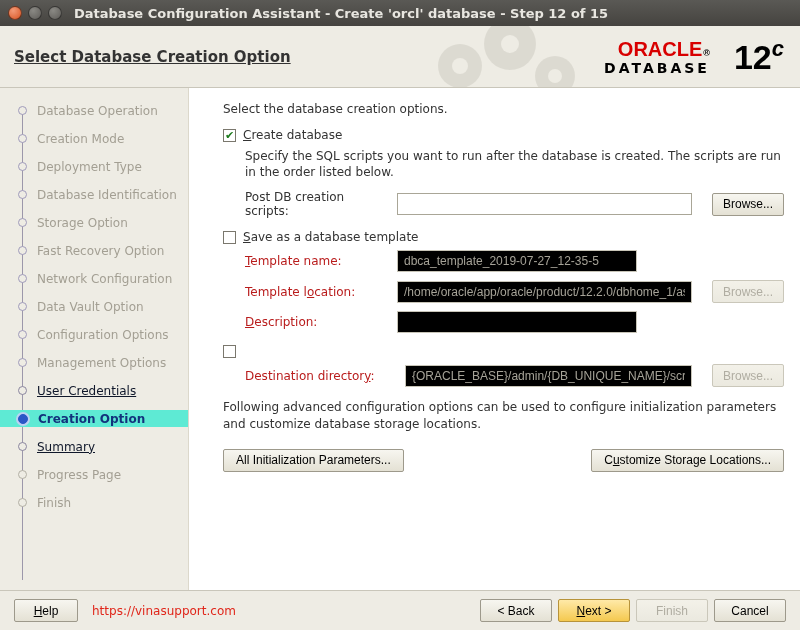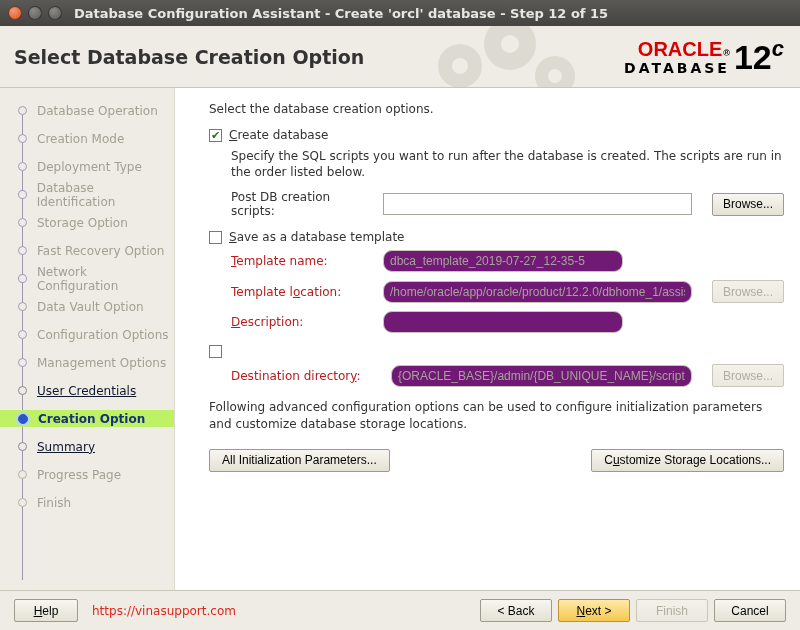--- a/index.html
+++ b/index.html
@@ -39,63 +39,64 @@
     position: relative;
     height: 62px;
     background: #eeece4;
     border-bottom: 1px solid #c9c6ba;
     display:flex;
     align-items:center;
     justify-content:space-between;
     padding: 0 16px 0 14px;
   }
   .header-title {
-    font-size: 19px;
+    font-size: 15px;
     font-weight: bold;
     color: #333;
-  }
-  .header-right { display:flex; align-items:center; gap:4px; }
+    text-decoration: underline;
+  }
+  .header-right { display:flex; align-items:center; gap:24px; }
   .logo-stack { text-align:right; line-height:1; }
   .logo-oracle { color:#d80000; font-weight:bold; font-size:20px; letter-spacing:0; font-family: Arial, sans-serif; }
   .logo-oracle sub { font-size:9px; color:#000; vertical-align:baseline; margin-left:1px;}
   .logo-db { color:#000; font-size:14px; letter-spacing:3px; font-weight:bold; margin-top:2px;}
   .logo-12c { font-size:34px; font-weight:bold; color:#000; font-family: Arial, sans-serif; line-height:1;}
   .logo-12c .c { font-style:italic; font-size:22px; vertical-align: top; position:relative; top:-2px;}
   .gearbg {
     position:absolute; right:210px; top:0; bottom:0; width:160px;
     opacity:.20; overflow:hidden;
   }
 
   
   .main {
     display:flex;
     height: calc(630px - 26px - 62px - 40px);
     background:#eeece4;
   }
   .sidebar {
-    width: 174px;
+    width: 188px;
     padding: 14px 4px 0 18px;
     position:relative;
   }
   .rail {
     position:absolute; left:22px; top:20px; bottom:10px; width:1px;
     background:#9c97aa;
   }
   .step { display:flex; align-items:center; gap:10px; margin-bottom:11px; position:relative; height:17px;}
   .step-dot {
     width:9px; height:9px; border-radius:50%;
     background:#eeece4; border:1px solid #8b869f; z-index:2;
   }
   .step.done .step-dot { background:#eeece4; border-color:#a09bbb;}
   .step.current .step-dot { background:#2a57c7; border-color:#2a57c7; box-shadow:0 0 0 2px #bcd2f3; width:10px; height:10px;}
   .step.upcoming .step-dot { background:#eeece4; border-color:#b3b0a5;}
   .step-label { color:#a39f93; font-size:12px; }
   .step.link .step-label { color:#0f172a; text-decoration:underline; cursor:pointer;}
   .step.current .step-label { color:#12327c; font-weight:bold;}
-  .step.current-row { background:#bef264; margin-left:-18px; margin-right:-4px; padding-left:18px; padding-right:4px;}
+  .step.current-row { background:#5eead4; margin-left:-18px; margin-right:-4px; padding-left:18px; padding-right:4px;}
 
   .content {
     flex:1;
     background:#fff;
     border-left:1px solid #dcd8cb;
     padding: 14px 16px 10px 34px;
     color:#333;
     overflow:hidden;
     font-size:12px;
   }
@@ -111,21 +112,21 @@
   .mnemonic { text-decoration: underline; }
   .sub { margin-left:22px; }
   .sub-desc { margin-bottom:10px; line-height:1.35; }
   .field-row { display:flex; align-items:center; gap:20px; margin-bottom:8px; }
   .field-label { width:132px; color:#333; }
   .field-label.disabled, .disabled { color:#b91c1c; }
   .txt {
     height:22px; border:1px solid #a9a697; background:#fff;
     padding:2px 6px; font-size:12px; color:#333; flex:1;
   }
-  .txt.disabled { background:#701a75; color:#a6a398; border-color:#c8c5b8;border-radius:9px;}
+  .txt.disabled { background:#000000; color:#a6a398; border-color:#c8c5b8;}
   .btn {
     height:23px; padding:0 12px;
     background:linear-gradient(#f7f6f0,#e4e1d4);
     border:1px solid #9d998b; border-radius:2px;
     font-size:12px; cursor:pointer;
     display:inline-flex; align-items:center; justify-content:center;
   }
   .btn.small { padding:0 10px; min-width:70px;}
   .btn.disabled { color:#b0ada2; background:linear-gradient(#f3f1e9,#ebe9df); border-color:#cac7ba; cursor:default;}
   .adv-text { margin:12px 0 10px; line-height:1.35;}

